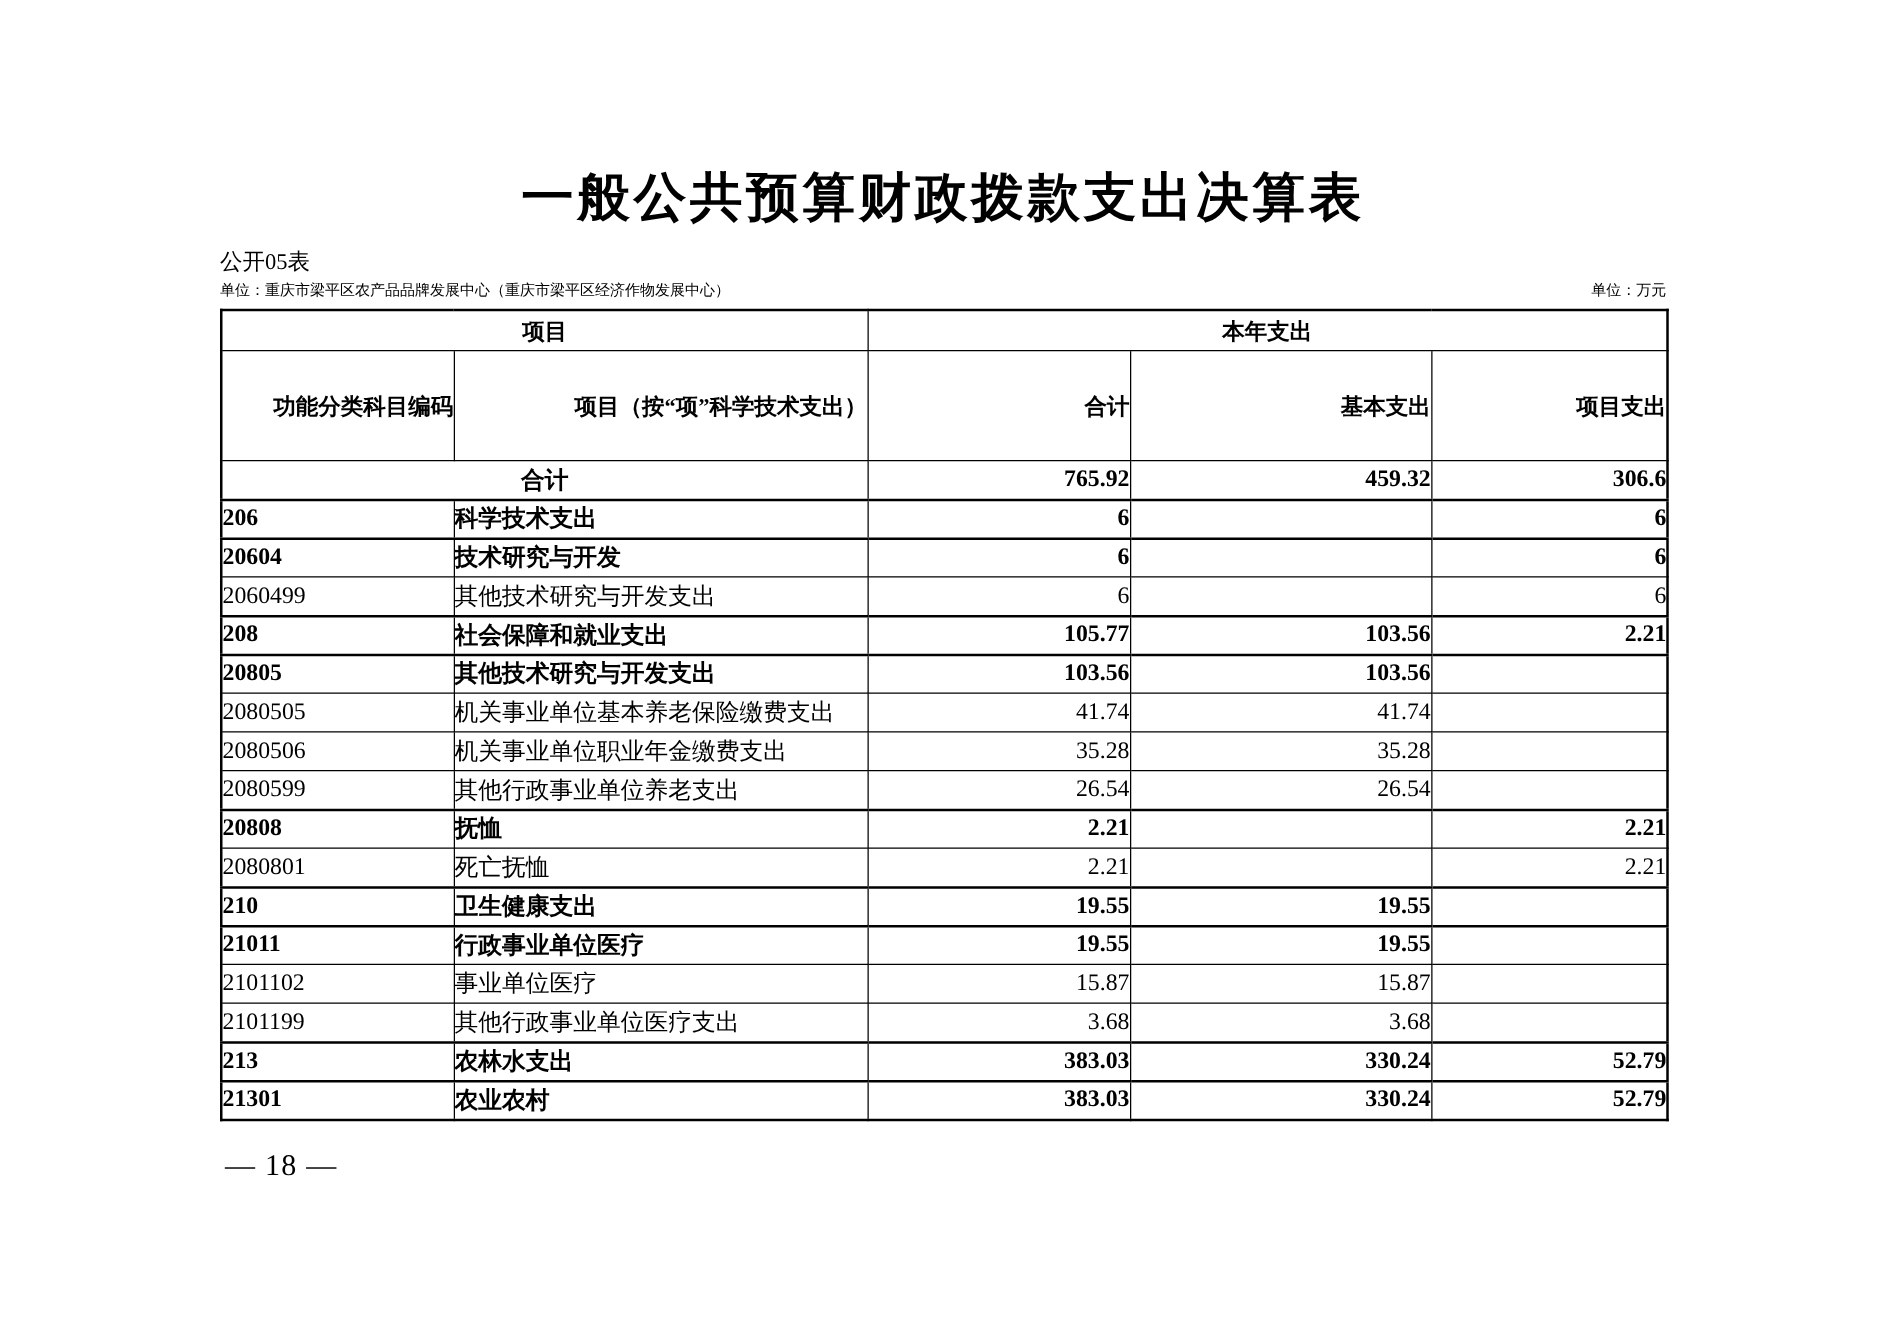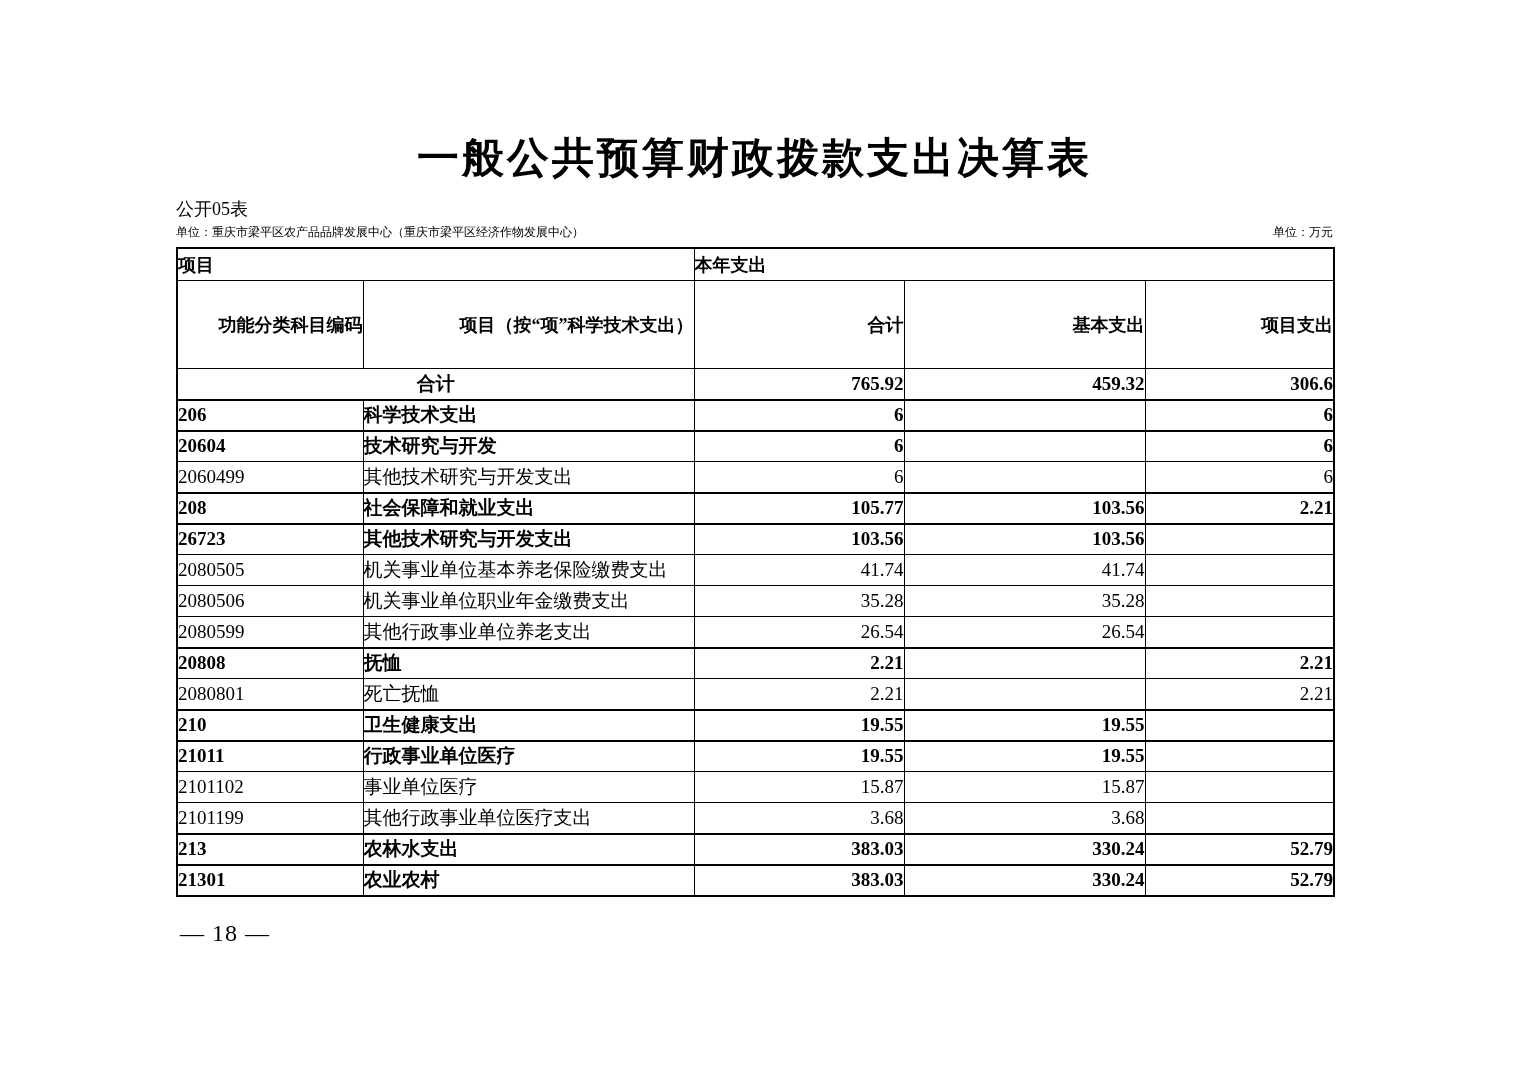--- a/index.html
+++ b/index.html
@@ -55,21 +55,21 @@
     border: 2px solid #000;
   }
   table.fin th, table.fin td {
     border: 1px solid #000;
     padding: 0;
     font-size: 19px;
     vertical-align: middle;
     overflow: hidden;
     white-space: nowrap;
   }
-  tr.h1 th { height: 31px; text-align: left; font-weight: bold; font-size: 18px; }
+  tr.h1 th { height: 31px; text-align: center; font-weight: bold; font-size: 18px; }
   tr.h2 th { height: 87px; text-align: right; font-weight: bold; font-size: 18px; white-space: normal; }
   tbody tr { height: 31px; }
   td.code { text-align: left; padding-left: 5px; }
   td.name { text-align: left; padding-left: 5px; }
   td.num  { text-align: right; padding-right: 10px; }
   td.center { text-align: center; }
   tr.cat td { font-weight: bold; border-top-width: 2px; }
   tr.trow td { font-weight: bold; }
   .page-num {
     position: absolute;
@@ -141,21 +141,21 @@
       <td class="num">6</td>
     </tr>
     <tr class="cat">
       <td class="code">208</td>
       <td class="name">社会保障和就业支出</td>
       <td class="num">105.77</td>
       <td class="num">103.56</td>
       <td class="num">2.21</td>
     </tr>
     <tr class="cat">
-      <td class="code">26723</td>
+      <td class="code">20805</td>
       <td class="name">其他技术研究与开发支出</td>
       <td class="num">103.56</td>
       <td class="num">103.56</td>
       <td class="num"></td>
     </tr>
     <tr>
       <td class="code">2080505</td>
       <td class="name">机关事业单位基本养老保险缴费支出</td>
       <td class="num">41.74</td>
       <td class="num">41.74</td>

